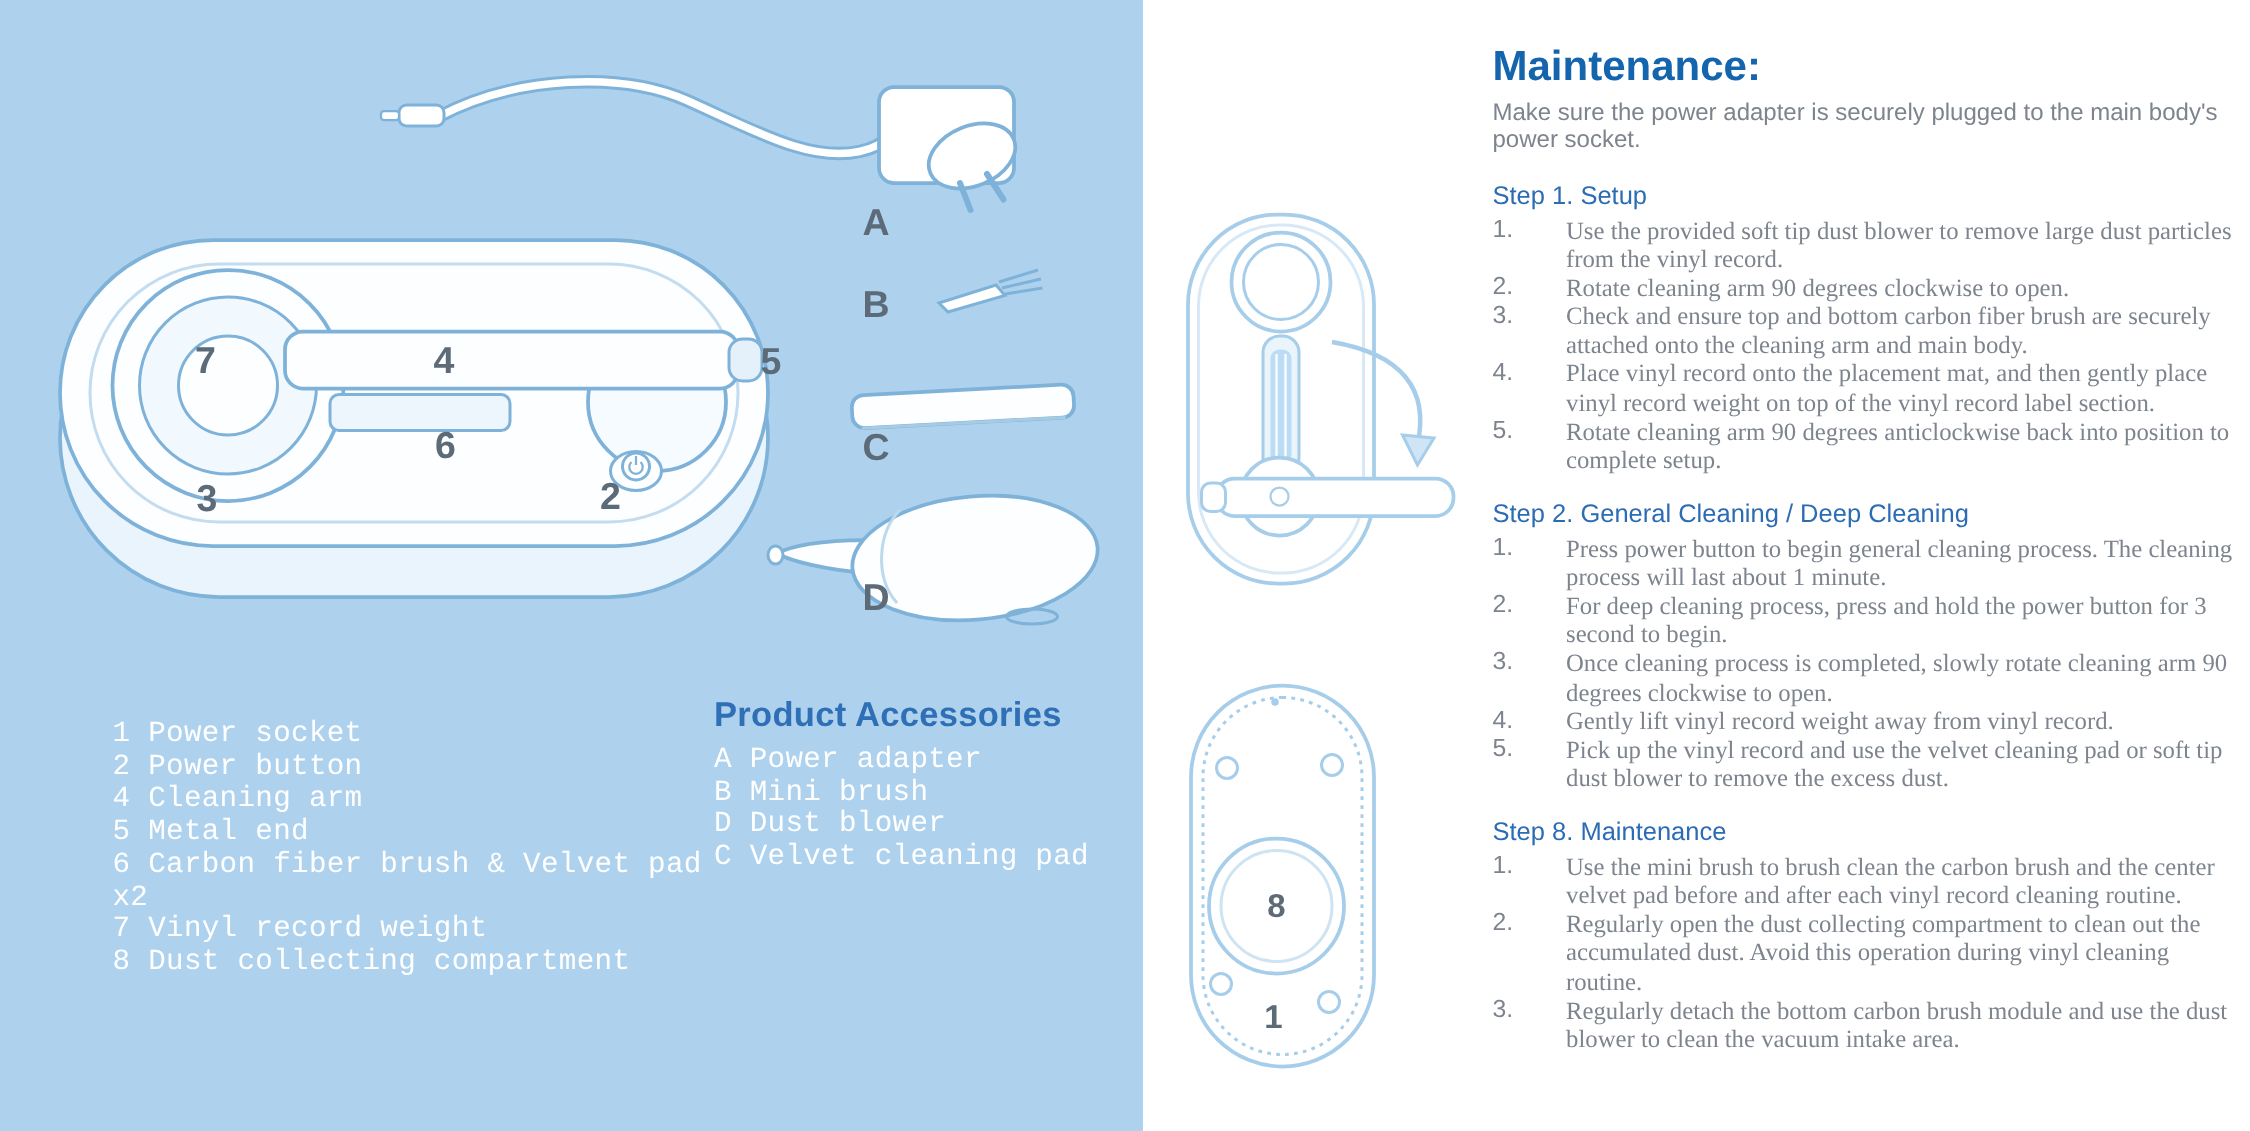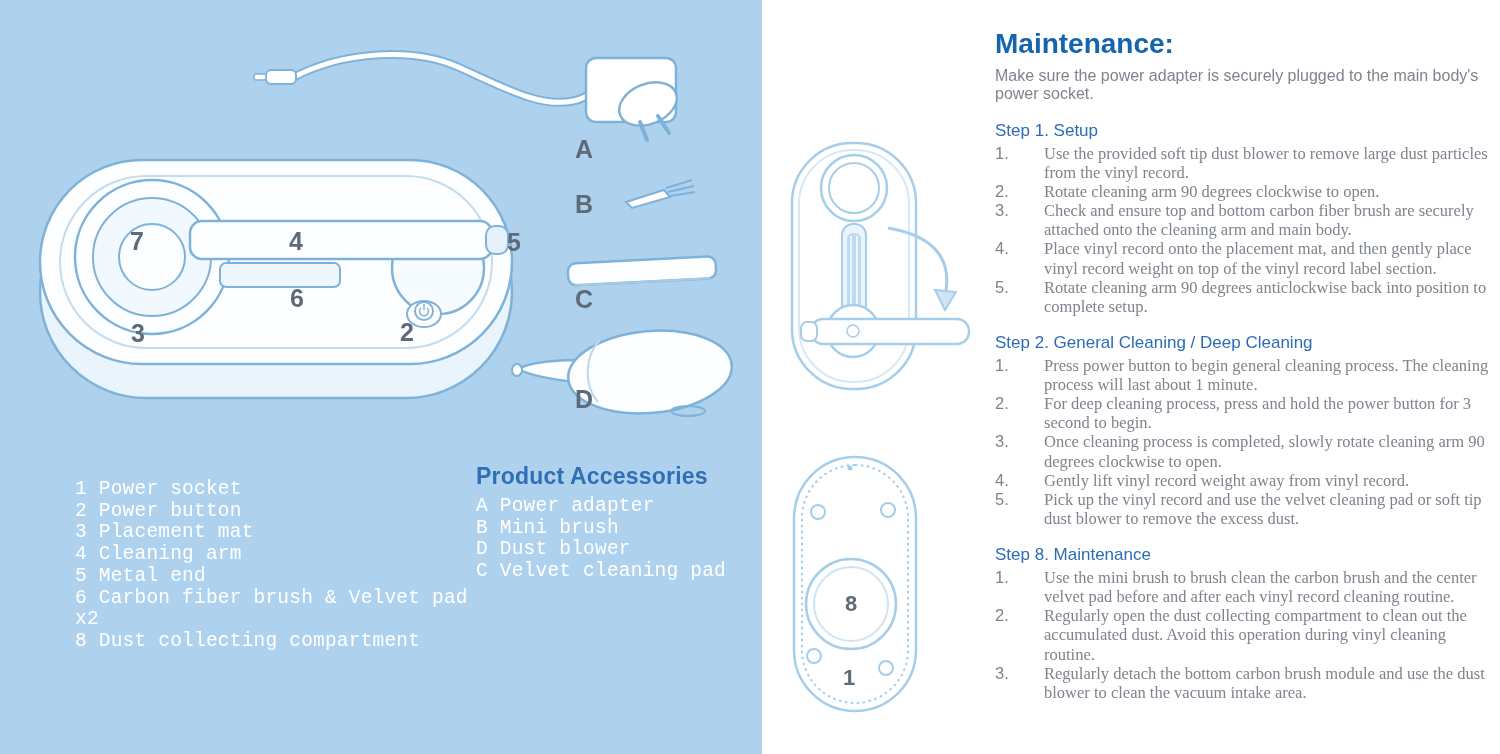--- a/index.html
+++ b/index.html
@@ -117,24 +117,24 @@
 
     <span class="dlabel centered" style="left:584px;top:149px">A</span>
     <span class="dlabel centered" style="left:584px;top:204px">B</span>
     <span class="dlabel centered" style="left:584px;top:299px">C</span>
     <span class="dlabel centered" style="left:584px;top:399px">D</span>
 
     <div class="guide-block" style="left:75px;top:479px">
       <ul class="guide-list">
         <li>1 Power socket</li>
         <li>2 Power button</li>
-        <li>3 Placement mat</li>
         <li>4 Cleaning arm</li>
         <li>5 Metal end</li>
         <li>6 Carbon fiber brush &amp; Velvet pad x2</li>
+        <li>7 Vinyl record weight</li>
         <li>8 Dust collecting compartment</li>
       </ul>
     </div>
 
     <div class="guide-block" style="left:476px;top:463px">
       <div class="guide-title">Product Accessories</div>
       <ul class="guide-list">
         <li>A Power adapter</li>
         <li>B Mini brush</li>
         <li>D Dust blower</li>

